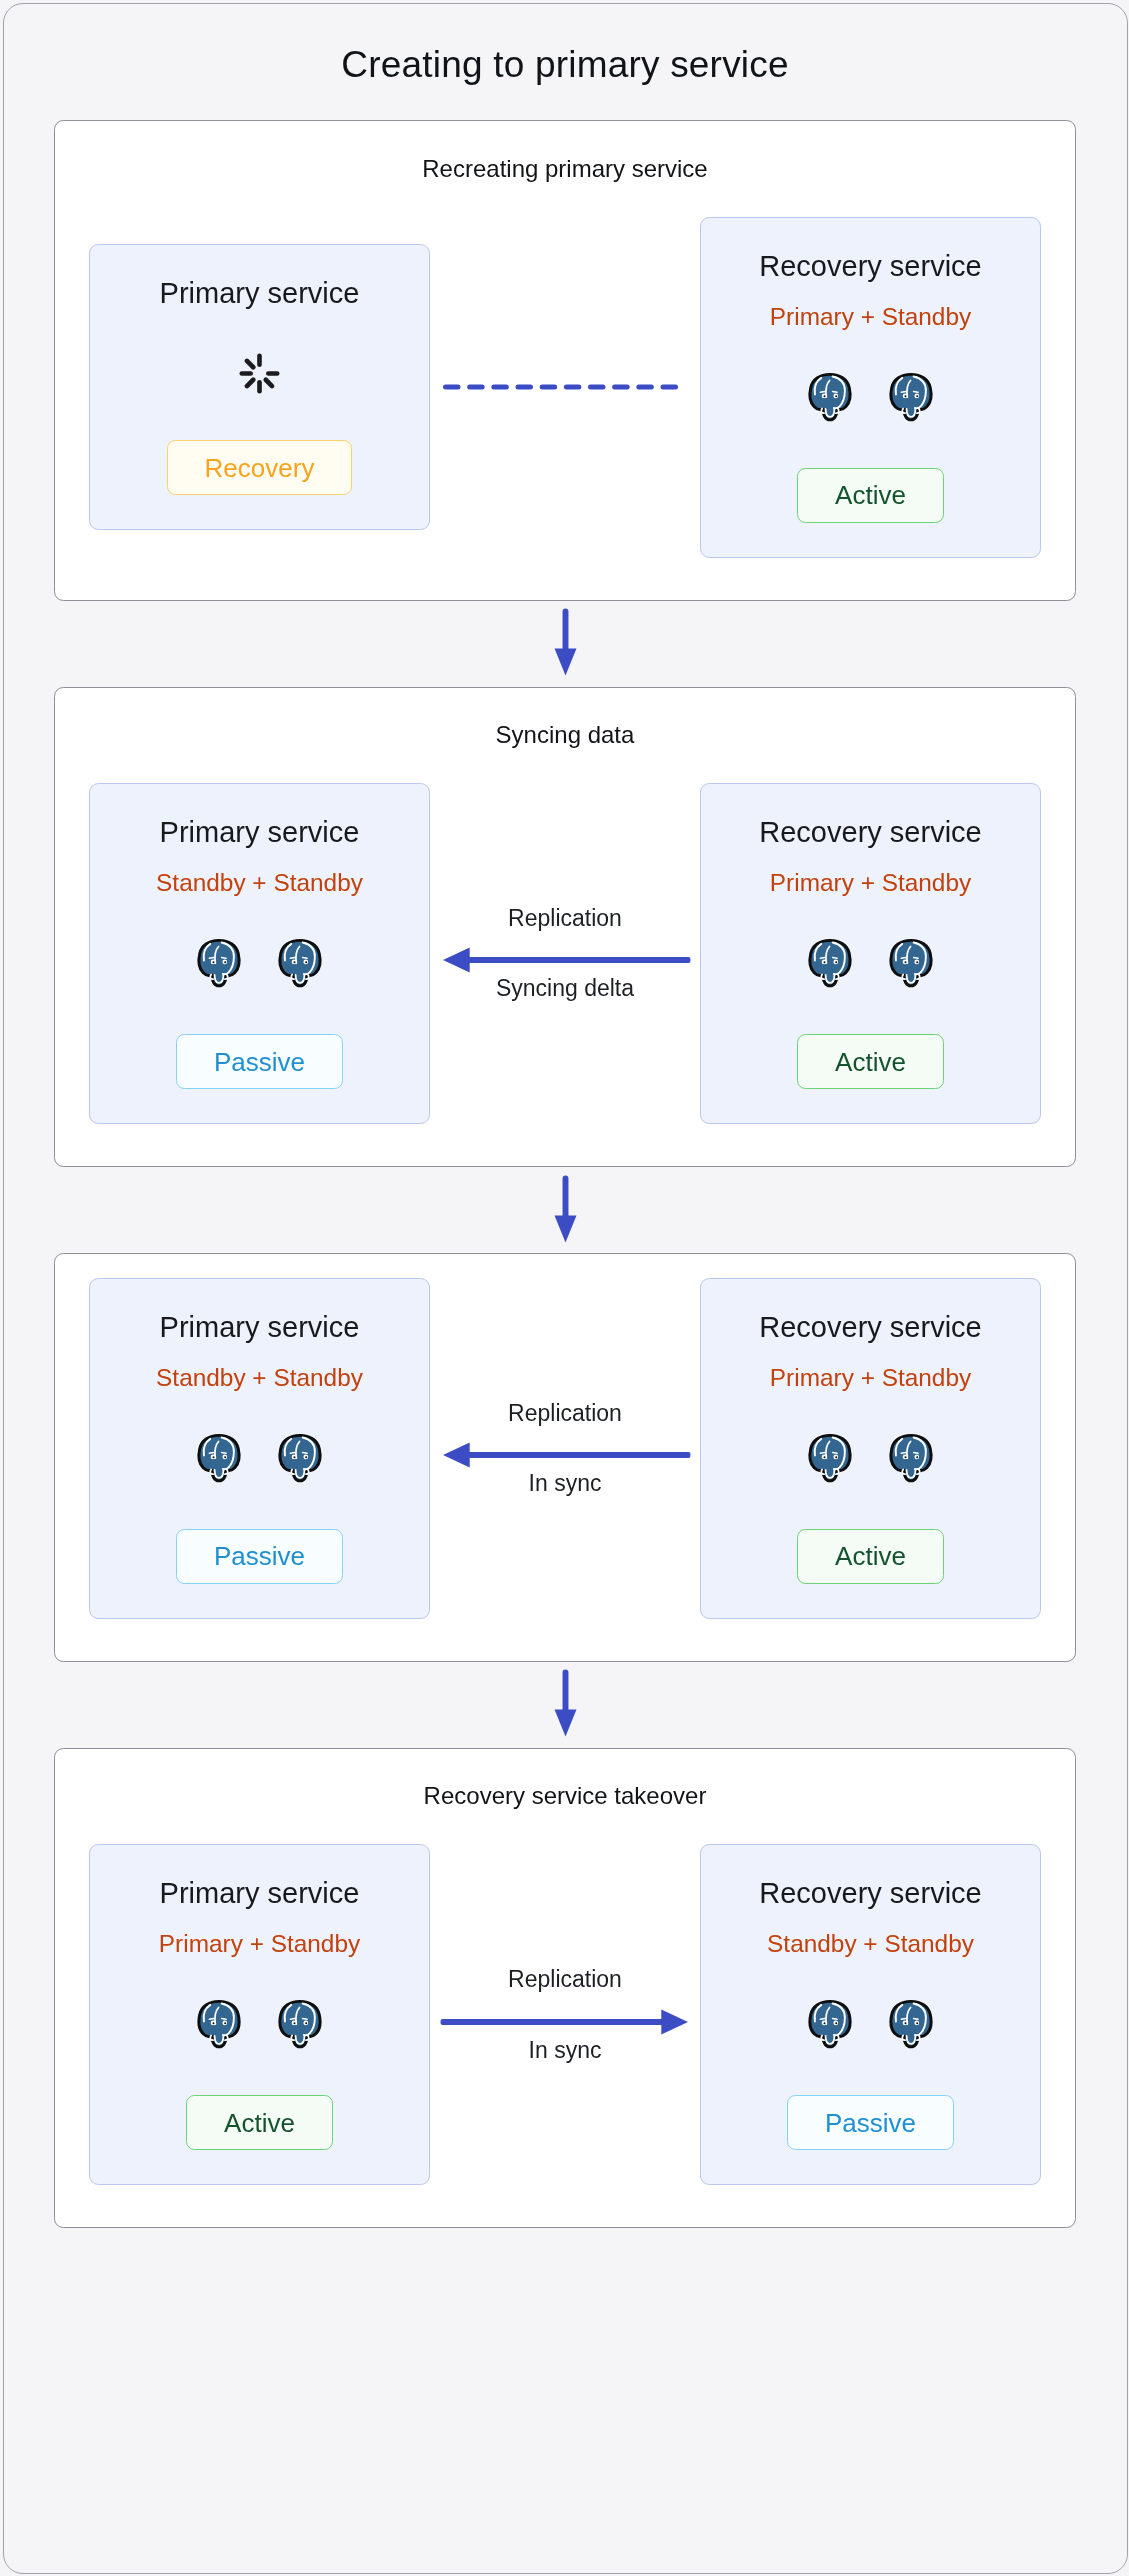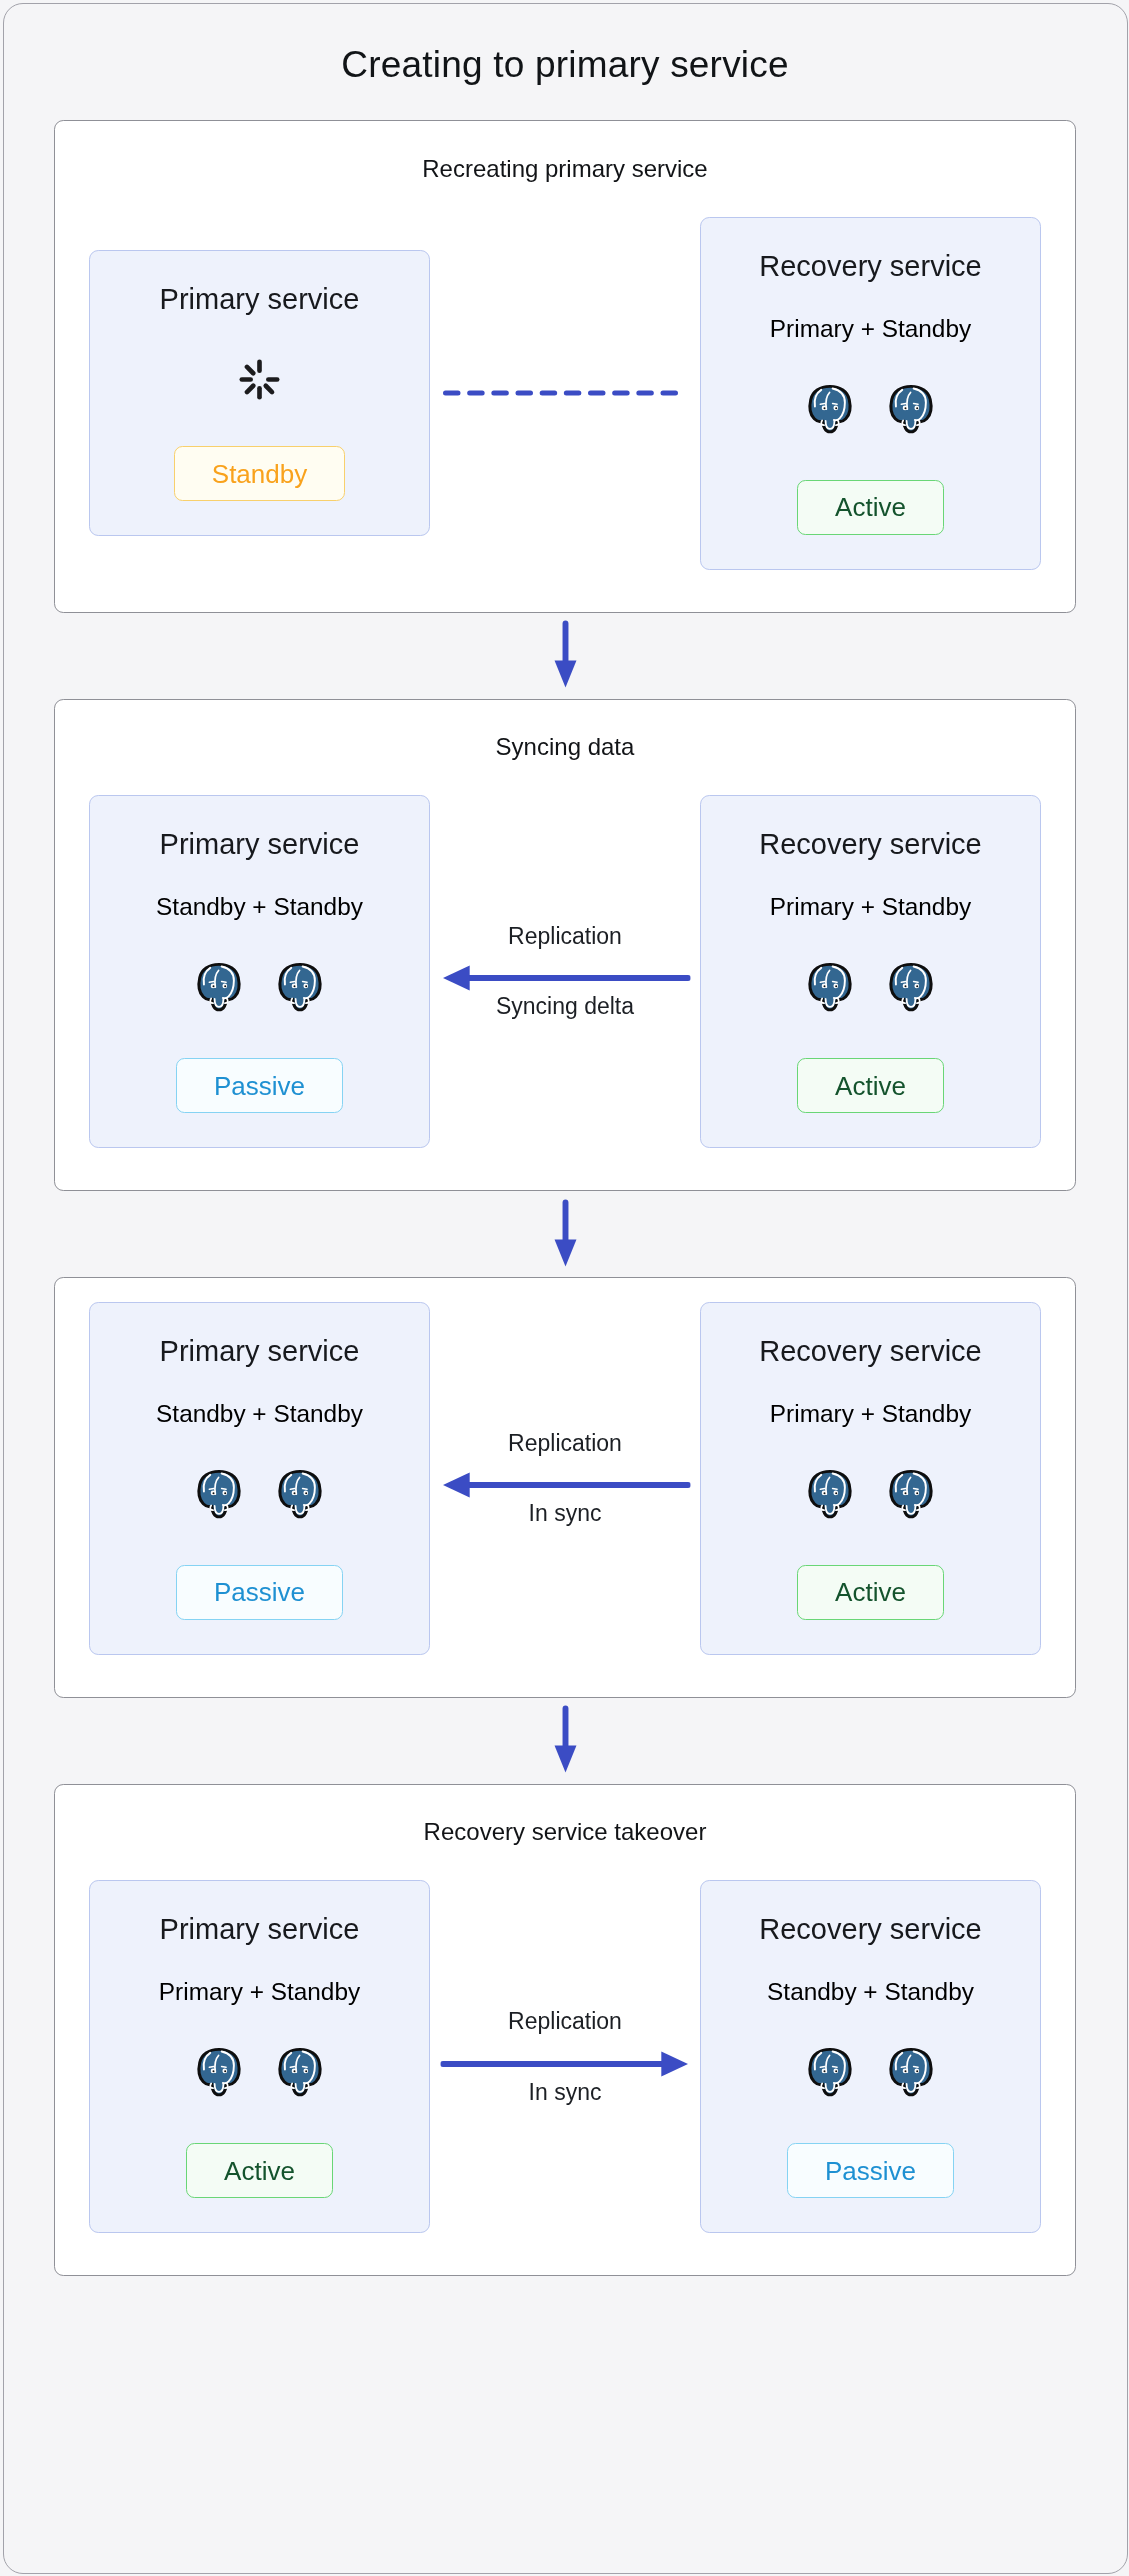--- a/index.html
+++ b/index.html
@@ -47,21 +47,21 @@
     width: 341px;
     background: #eef2fc;
     border: 1.7px solid #bac7ef;
     border-radius: 9.3px;
     display: flex;
     flex-direction: column;
     align-items: center;
     padding: 32px 13.5px 34px;
   }
   .card-title { font-size: 29px; font-weight: 500; color: #17191d; }
-  .card-subtitle { font-size: 24.4px; font-weight: 400; color: #000000; margin-top: 32px; }
+  .card-subtitle { font-size: 24.4px; font-weight: 400; color: #c2410c; margin-top: 20px; }
   .icon-row { display: flex; gap: 25px; margin-top: 39px; }
   .pg { width: 56px; height: 56px; display: block; }
   .spinner { width: 49px; height: 49px; display: block; margin-top: 39px; }
   .badge {
     margin-top: 42px;
     font-size: 26px;
     line-height: 1;
     padding: 13.5px 37px;
     border-radius: 8.4px;
     border: 1.7px solid;
@@ -144,21 +144,21 @@
 <h1 class="page-title">Creating to primary service</h1>
 
 <section class="stage">
   <h2 class="stage-title">Recreating primary service</h2>
   <div class="stage-row">
     <div class="service-card">
       <div class="card-title">Primary service</div>
       <svg class="spinner" viewBox="0 0 58 58" width="49" height="49">
           <use href="#spinner7"></use>
         </svg>
-      <div class="badge creating">Standby</div>
+      <div class="badge creating">Recovery</div>
     </div>
     <div class="connector">
       <svg class="h-arrow" viewBox="0 0 300 36" width="253" height="30">
           <use href="#dashed-h"></use>
         </svg>
     </div>
     <div class="service-card">
       <div class="card-title">Recovery service</div>
       <div class="card-subtitle">Primary + Standby</div>
       <div class="icon-row">

